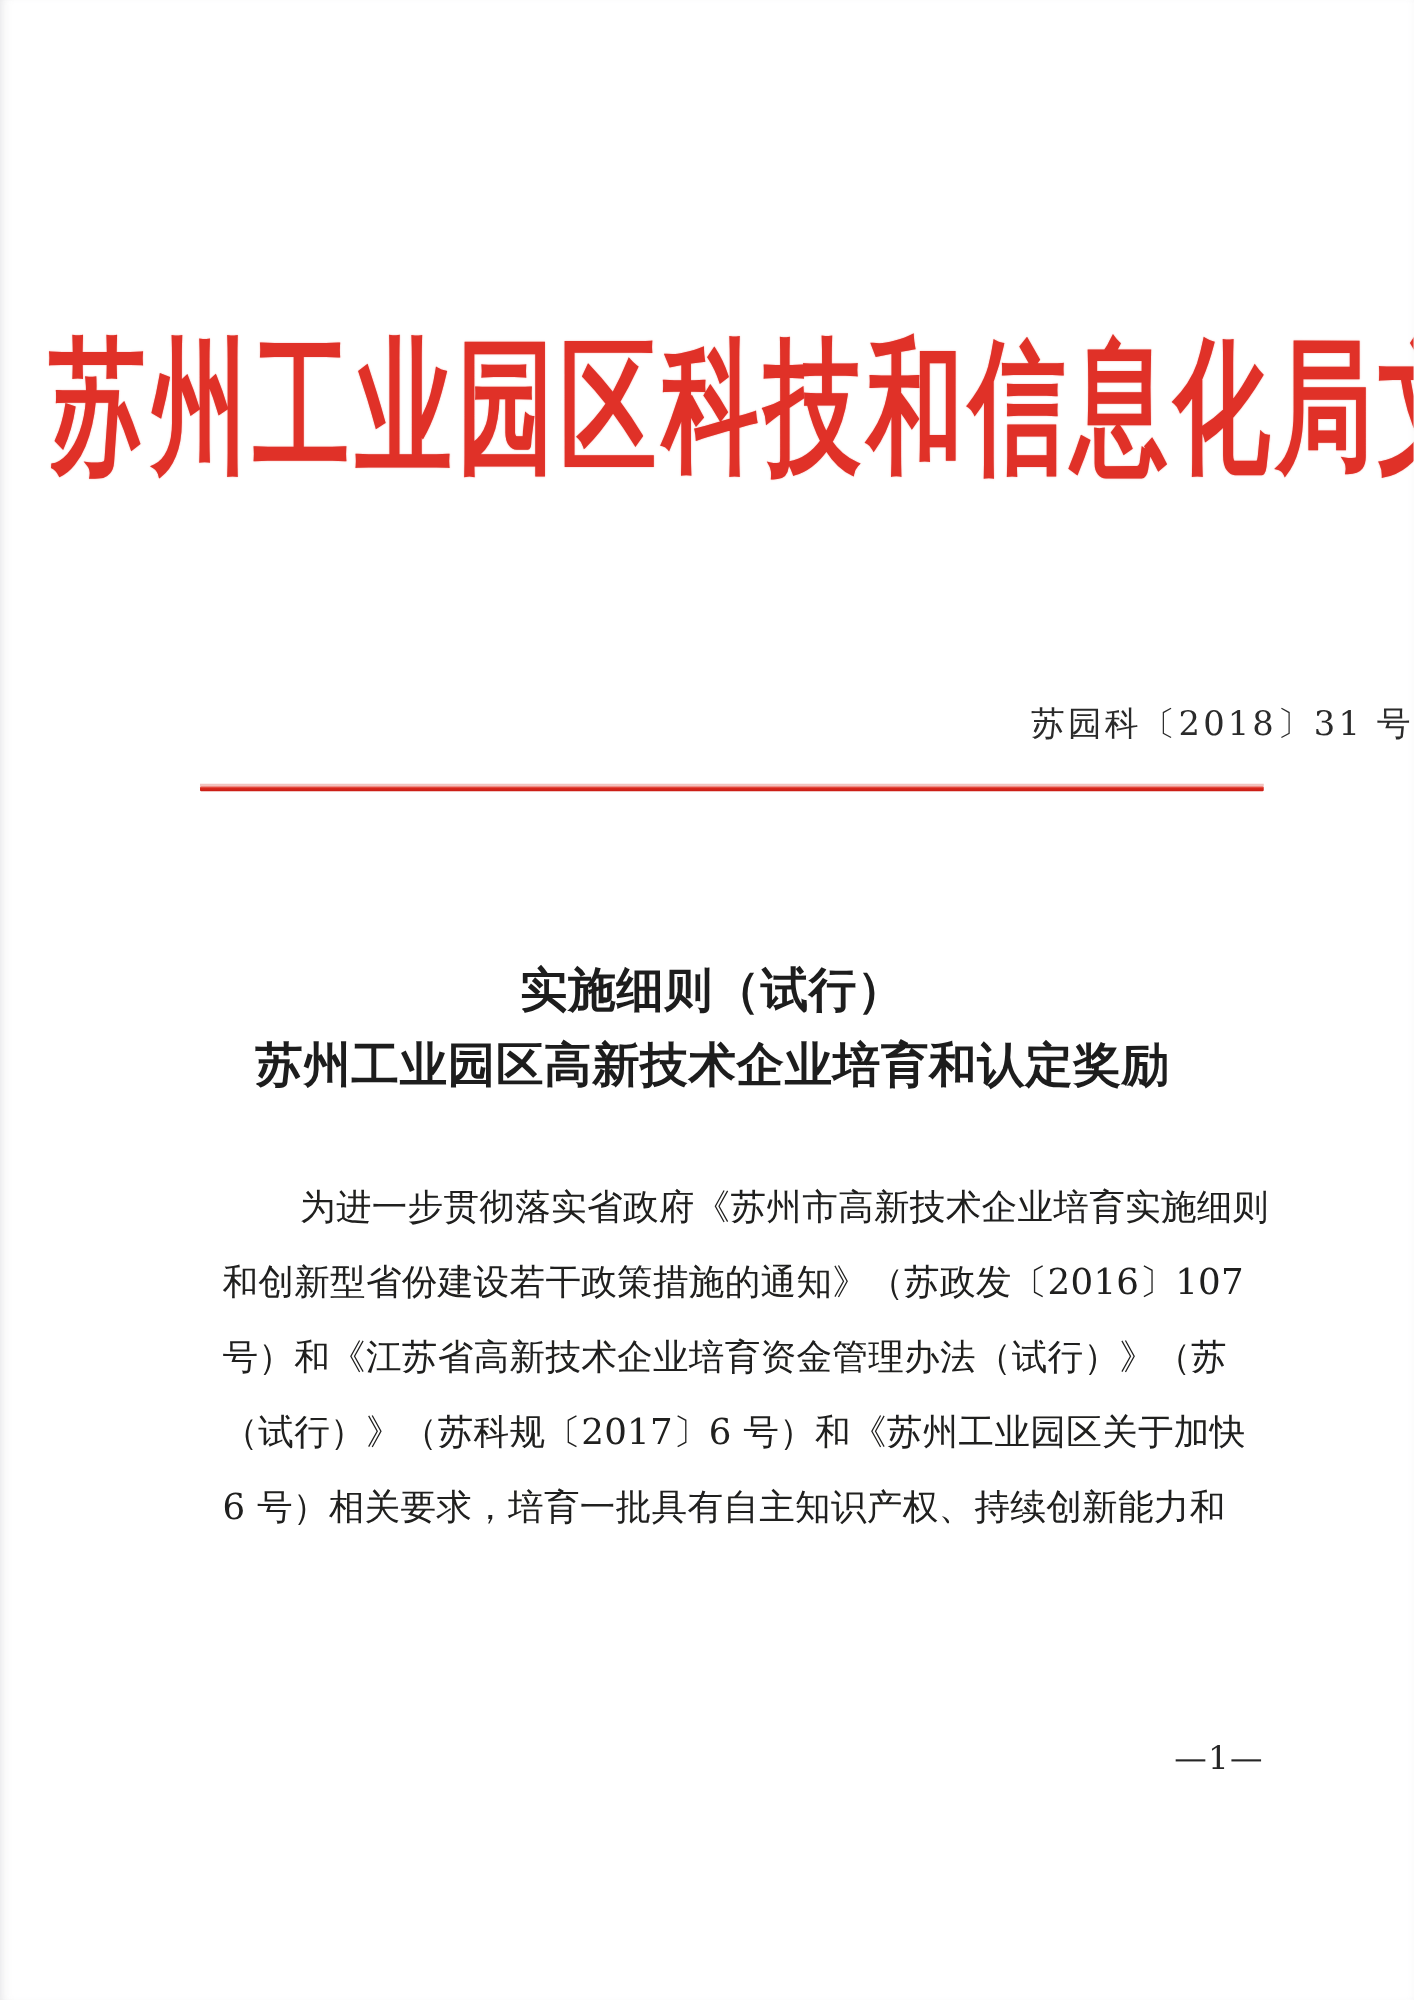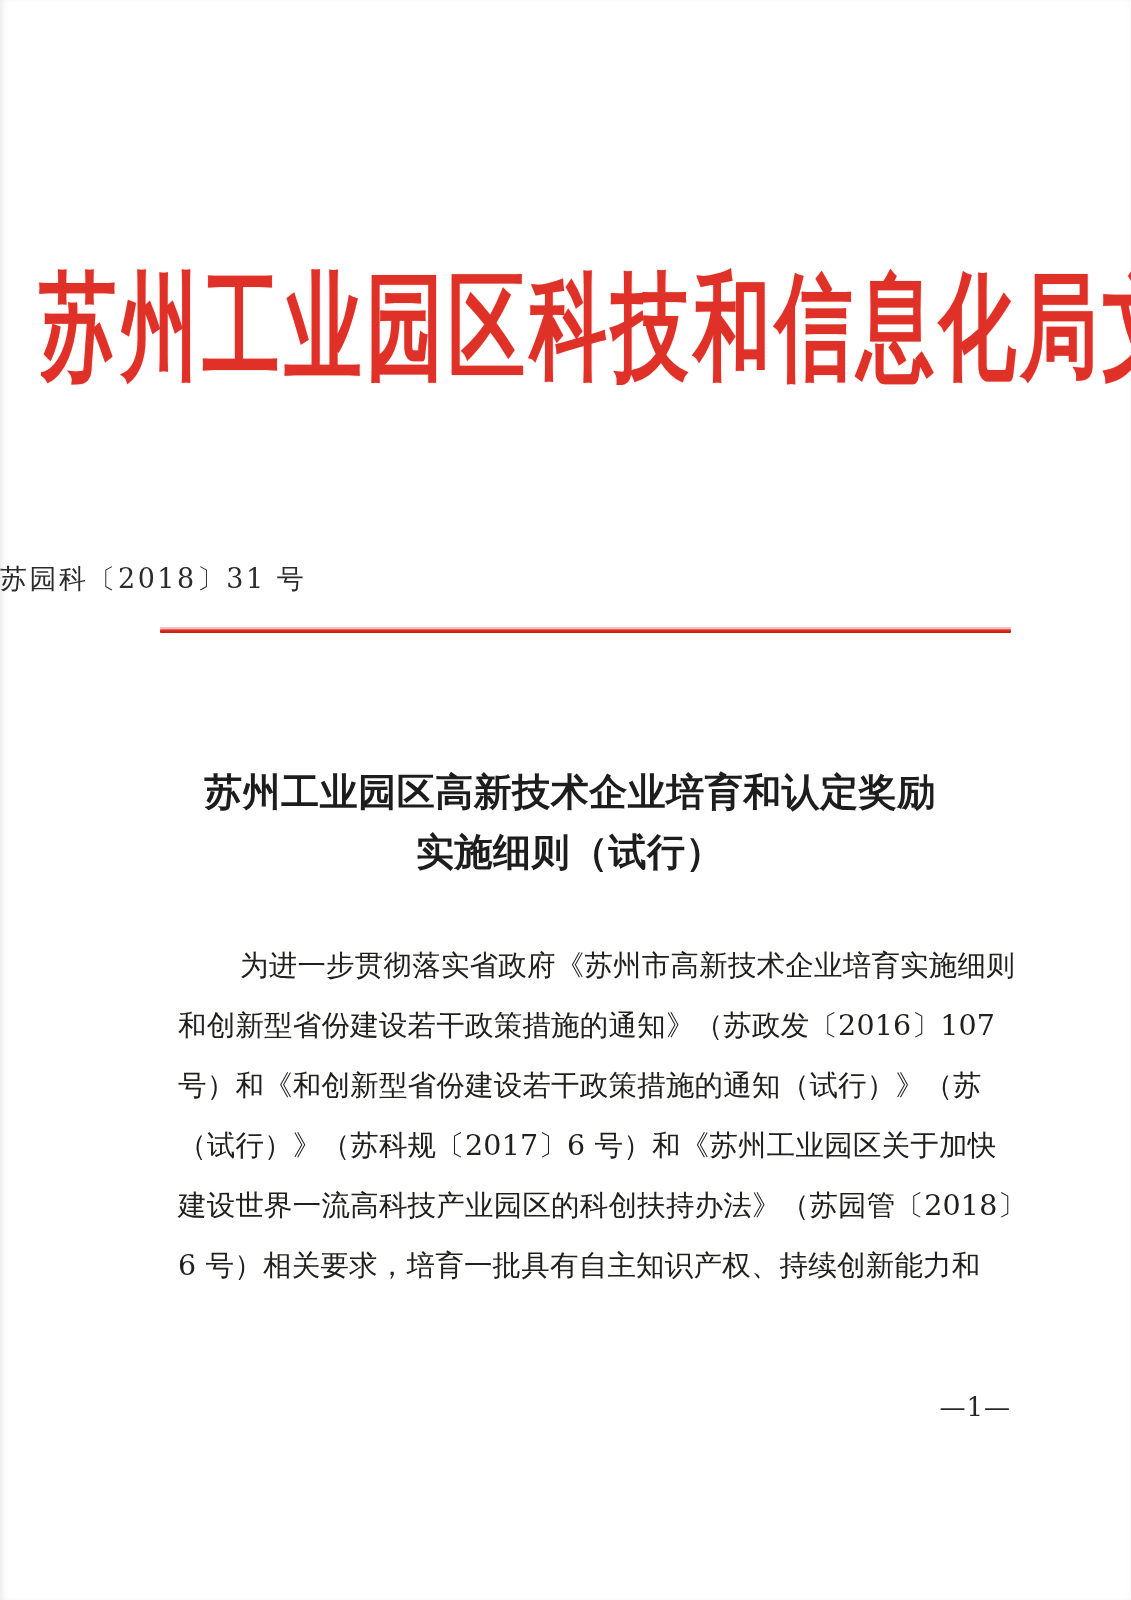--- a/index.html
+++ b/index.html
@@ -45,21 +45,21 @@
     text-shadow: 0 0 1px rgba(224, 49, 40, 0.55);
     white-space: nowrap;
   }
 
   
   .doc-number {
     position: absolute;
     left: 0;
     right: 0;
     top: 561px;
-    text-align: left;
+    text-align: right;
     font-family: "DejaVu Serif", "Liberation Serif", serif;
     font-size: 27px;
     color: #2b2b2b;
     letter-spacing: 2.5px;
     white-space: nowrap;
   }
 
   
   .red-rule {
     position: absolute;
@@ -140,28 +140,27 @@
 
   <div class="masthead">
     <span class="masthead-text">苏州工业园区科技和信息化局文件</span>
   </div>
 
   <div class="doc-number">苏园科〔2018〕31 号</div>
 
   <div class="red-rule"></div>
 
   <div class="doc-title">
+    <span class="title-line">实施细则（试行）</span>
     <span class="title-line">苏州工业园区高新技术企业培育和认定奖励</span>
-    <span class="title-line">实施细则（试行）</span>
   </div>
 
   <div class="body-block">
     <span class="body-line indent">为进一步贯彻落实省政府《苏州市高新技术企业培育实施细则</span>
     <span class="body-line">和创新型省份建设若干政策措施的通知》（苏政发〔2016〕107</span>
-    <span class="body-line">号）和《和创新型省份建设若干政策措施的通知（试行）》（苏</span>
+    <span class="body-line">号）和《江苏省高新技术企业培育资金管理办法（试行）》（苏</span>
     <span class="body-line">（试行）》（苏科规〔2017〕6 号）和《苏州工业园区关于加快</span>
-    <span class="body-line">建设世界一流高科技产业园区的科创扶持办法》（苏园管〔2018〕</span>
     <span class="body-line">6 号）相关要求，培育一批具有自主知识产权、持续创新能力和</span>
   </div>
 
   <div class="page-number">—1—</div>
 
 </div>
 
 </body></html>

